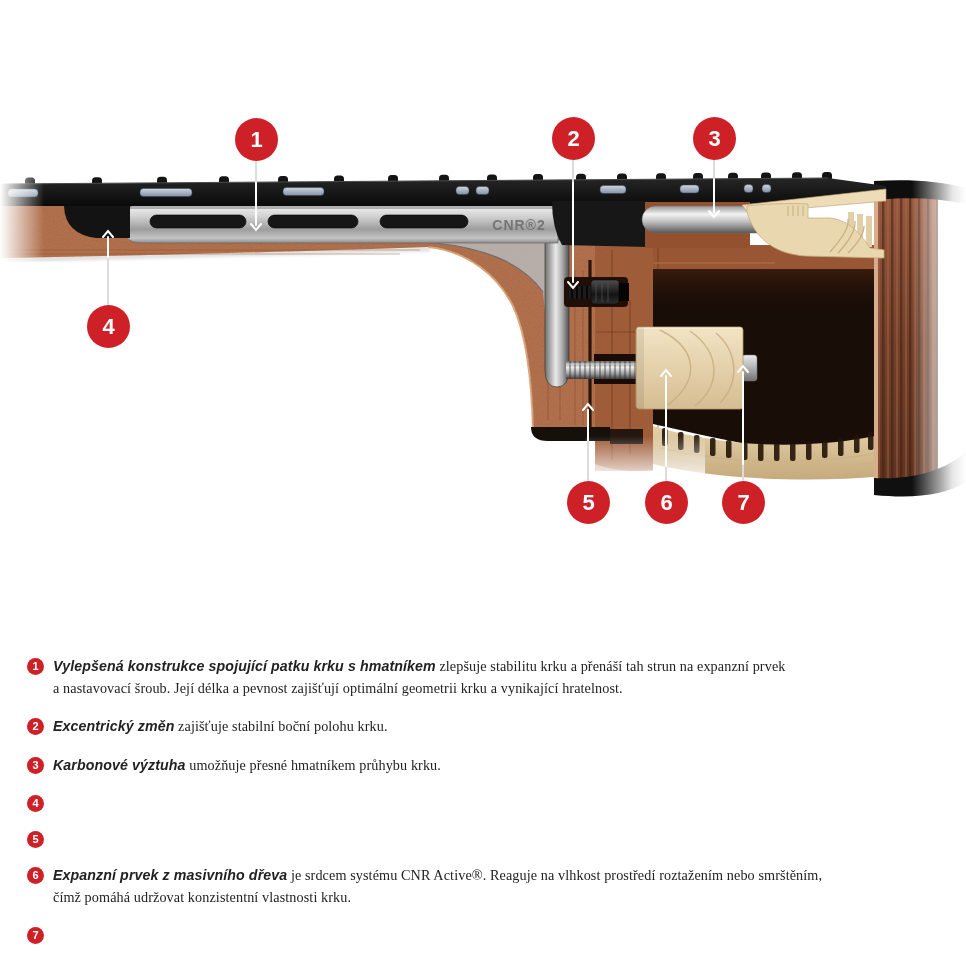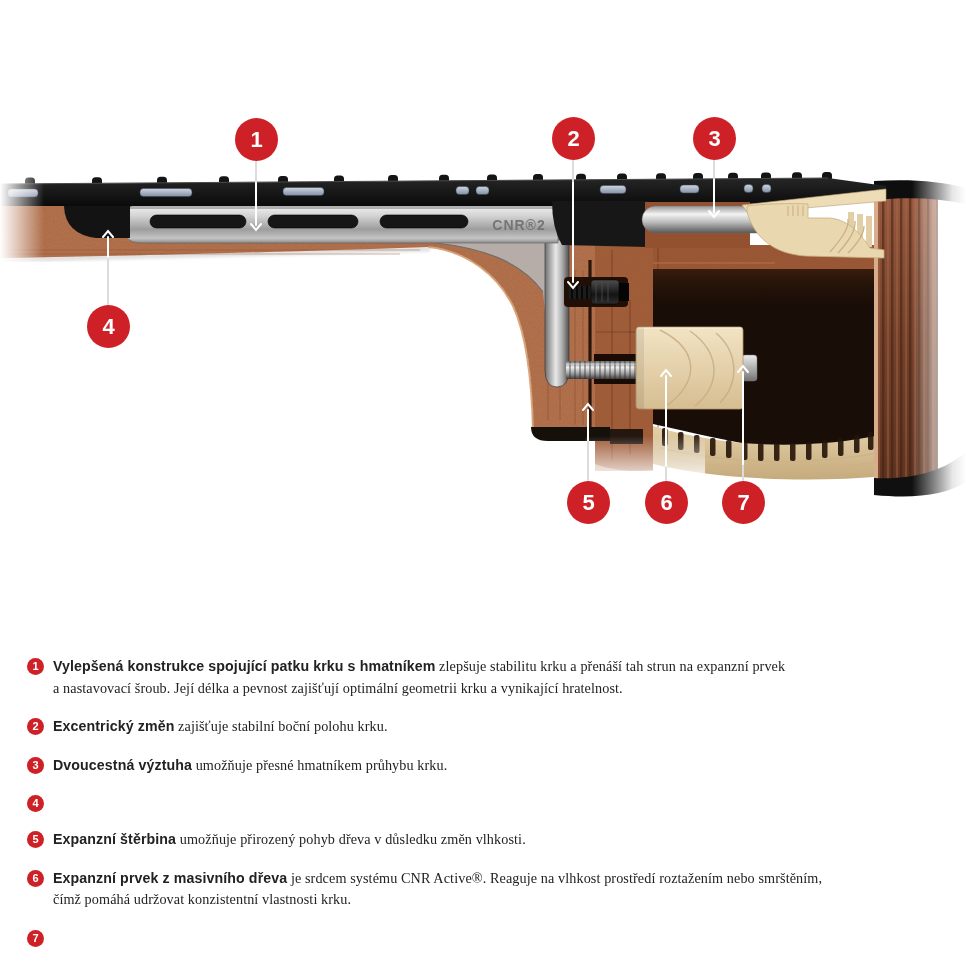--- a/index.html
+++ b/index.html
@@ -13,21 +13,21 @@
   .co1{left:235px;top:118px}.co2{left:552px;top:117px}.co3{left:693px;top:117px}
   .co4{left:87px;top:305px}.co5{left:567px;top:481px}.co6{left:645px;top:481px}
   .co7{left:722px;top:481px}
   
   .legend{position:absolute;left:27px;top:656px;width:912px;color:#222;}
   .lrow{display:flex;gap:9px;margin:0 0 17px 0;}
   .lnum{flex:0 0 17px;width:17px;height:17px;border-radius:50%;background:#ce2127;
         color:#fff;font-size:11px;font-weight:bold;text-align:center;line-height:17px;
         margin-top:2px;}
   .ltxt{font-size:14.2px;line-height:21.5px;letter-spacing:.1px;}
-  .ltxt b{font-weight:bold;}
+  .ltxt b{font-weight:bold;font-style:italic;}
   .ltxt .rest{white-space:pre-line;font-family:Liberation Serif, serif;}
 </style>
 </head>
 <body>
 
 <div class="stage">
 
 <svg width="966" height="978" viewBox="0 0 966 978">
   <defs>
     <linearGradient id="gMetal" x1="0" y1="204" x2="0" y2="243" gradientUnits="userSpaceOnUse">
@@ -316,28 +316,27 @@
     <span class="lnum" style="background: rgb(206, 33, 39);">1</span>
     <span class="ltxt"><b>Vylepšená konstrukce spojující patku krku s hmatníkem</b><span class="rest"> zlepšuje stabilitu krku a přenáší tah strun na expanzní prvek
 a nastavovací šroub. Její délka a pevnost zajišťují optimální geometrii krku a vynikající hratelnost.</span></span>
   </div>
   <div class="lrow">
     <span class="lnum" style="background: rgb(206, 33, 39);">2</span>
     <span class="ltxt"><b>Excentrický změn</b><span class="rest"> zajišťuje stabilní boční polohu krku.</span></span>
   </div>
   <div class="lrow">
     <span class="lnum" style="background: rgb(206, 33, 39);">3</span>
-    <span class="ltxt"><b>Dvoucestná výztuha</b><span class="rest"> umožňuje přesné hmatníkem průhybu krku.</span></span>
+    <span class="ltxt"><b>Karbonové výztuha</b><span class="rest"> umožňuje přesné hmatníkem průhybu krku.</span></span>
   </div>
   <div class="lrow">
     <span class="lnum" style="background: rgb(206, 33, 39);">4</span>
   </div>
   <div class="lrow">
     <span class="lnum" style="background: rgb(206, 33, 39);">5</span>
-    <span class="ltxt"><b>Expanzní štěrbina</b><span class="rest"> umožňuje přirozený pohyb dřeva v důsledku změn vlhkosti.</span></span>
   </div>
   <div class="lrow">
     <span class="lnum" style="background: rgb(206, 33, 39);">6</span>
     <span class="ltxt"><b>Expanzní prvek z masivního dřeva</b><span class="rest"> je srdcem systému CNR Active®. Reaguje na vlhkost prostředí roztažením nebo smrštěním,
 čímž pomáhá udržovat konzistentní vlastnosti krku.</span></span>
   </div>
   <div class="lrow">
     <span class="lnum" style="background: rgb(206, 33, 39);">7</span>
   </div>
 </div>

